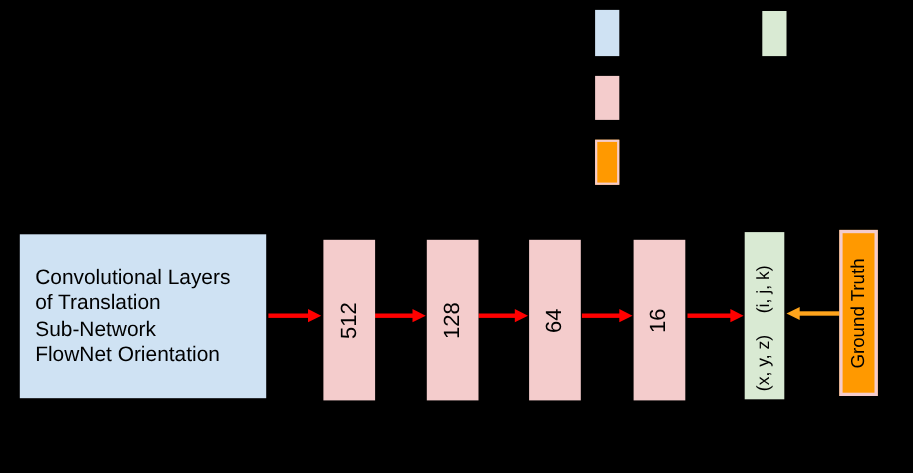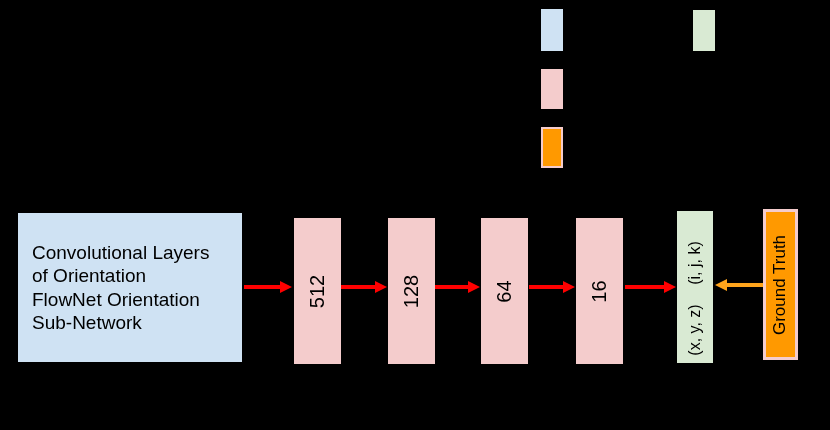--- a/index.html
+++ b/index.html
@@ -112,23 +112,23 @@
 
 <div id="stage">
 
   <div class="swatch swatch-blue"></div>
   <div class="swatch swatch-green"></div>
   <div class="swatch swatch-pink"></div>
   <div class="swatch swatch-orange"></div>
 
   <div class="abs input-box">
     <span>Convolutional Layers</span>
-    <span>of Orientation</span>
+    <span>of Translation</span>
+    <span>Sub-Network</span>
     <span>FlowNet Orientation</span>
-    <span>Sub-Network</span>
   </div>
 
   <div class="harrow red-1">
     <div class="shaft"></div>
     <div class="head"></div>
   </div>
   <div class="harrow red-2">
     <div class="shaft"></div>
     <div class="head"></div>
   </div>

